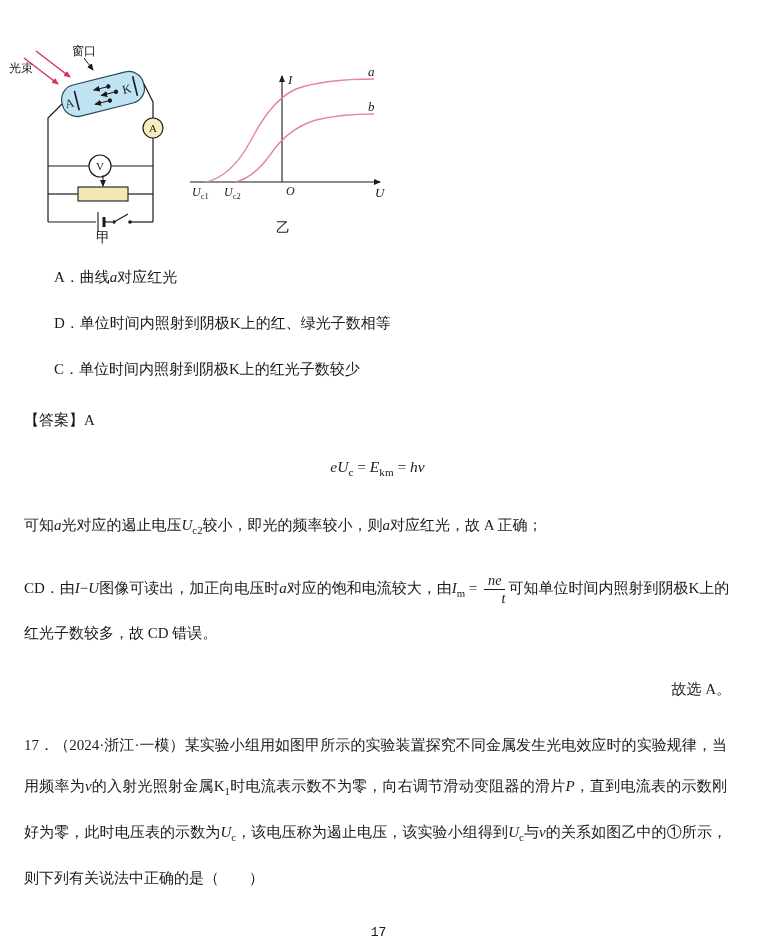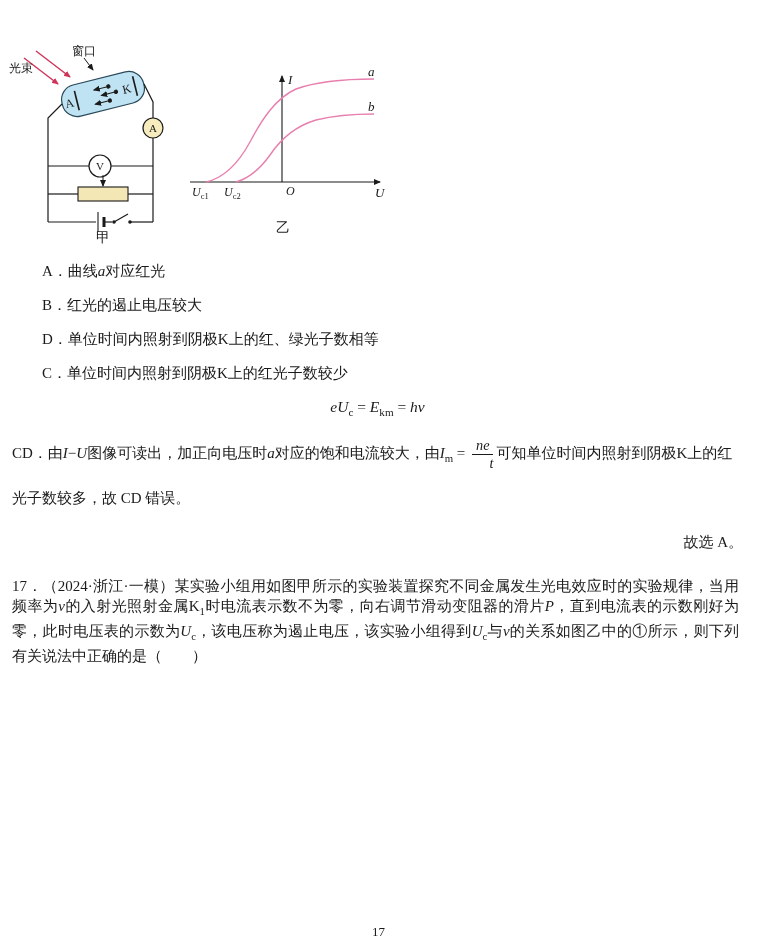--- a/index.html
+++ b/index.html
@@ -12,34 +12,34 @@
     padding:44px 10px 0 8px;
     font-family:"Liberation Serif","DejaVu Serif",serif;
     font-size:15px;color:#1a1a1a;
     overflow:hidden;
   }
   .figure-row{display:flex;align-items:flex-start;gap:6px;margin:0 0 6px 0;}
   .graph-wrap{margin-top:20px;}
   svg text{font-family:"Liberation Serif","DejaVu Serif",serif;fill:#1a1a1a;}
   .it{font-style:italic;}
   sub{font-size:0.72em;}
-  p{margin:4px;}
+  p{margin:16px;}
   .option{padding-left:30px;line-height:30px;}
   .options-block{margin-top:10px;}
   .answer-line{margin-top:20px;line-height:32px;}
   .intro-line{line-height:32px;}
   .equation-line{text-align:center;font-size:15.5px;line-height:30px;margin:0 0 6px 0;}
   .step{line-height:44px;}
   .cd{line-height:40px;}
   .conclusion{line-height:40px;text-align:right;}
-  .question{margin-top:14px;line-height:20px;text-align:justify;padding-right:4px;}
+  .question{margin-top:14px;line-height:41px;text-align:justify;padding-right:4px;}
   .frac{display:inline-block;text-align:right;vertical-align:middle;line-height:1.05;margin:0 3px;font-size:0.95em;}
   .frac .num{display:block;border-bottom:1px solid #1a1a1a;padding:0 4px 1px 4px;}
   .frac .den{display:block;padding-top:1px;}
-  footer{position:absolute;left:0;right:0;bottom:8px;text-align:center;font-size:13px;}
+  footer{position:absolute;left:0;right:0;bottom:8px;text-align:center;font-size:13px;font-family:Liberation Mono, monospace;}
 </style>
 </head>
 <body>
 
 <div class="page">
 
   <div class="figure-row">
 
     <svg width="168" height="202" viewBox="0 0 168 202">
       <defs>
@@ -139,26 +139,27 @@
         <text x="42" y="132" font-size="12"><tspan font-style="italic">U</tspan><tspan font-size="8.5" dy="3">c2</tspan></text>
         <text x="186" y="12" font-size="13" font-style="italic">a</text>
         <text x="186" y="47" font-size="13" font-style="italic">b</text>
         <text x="94" y="168" font-size="14">乙</text>
       </svg>
     </div>
   </div>
 
   <div class="options-block">
     <p class="option"><span>A．曲线</span><span class="it">a</span><span>对应红光</span></p>
-    <p class="option"><span>B．红光的遏止电压较大</span></p>
     <p class="option"><span>D．单位时间内照射到阴极K上的红、绿光子数相等</span></p>
     <p class="option"><span>C．单位时间内照射到阴极K上的红光子数较少</span></p>
   </div>
 
+  <p class="answer-line"><span>【答案】A</span></p>
   <p class="equation-line"><span class="it">e</span><span class="it">U</span><sub>c</sub><span> = </span><span class="it">E</span><sub>km</sub><span> = </span><span class="it">h</span><span class="it">ν</span></p>
+  <p class="step"><span>可知</span><span class="it">a</span><span>光对应的遏止电压</span><span class="it">U</span><sub>c2</sub><span>较小，即光的频率较小，则</span><span class="it">a</span><span>对应红光，故 A 正确；</span></p>
   <p class="cd"><span>CD．由</span><span class="it">I</span><span>−</span><span class="it">U</span><span>图像可读出，加正向电压时</span><span class="it">a</span><span>对应的饱和电流较大，由</span><span class="it">I</span><sub>m</sub><span> = </span><span class="frac"><span class="num"><span class="it">ne</span></span><span class="den"><span class="it">t</span></span></span><span>可知单位时间内照射到阴极K上的红光子数较多，故 CD 错误。</span></p>
   <p class="conclusion"><span>故选 A。</span></p>
 
   <p class="question"><span>17．（2024·浙江·一模）某实验小组用如图甲所示的实验装置探究不同金属发生光电效应时的实验规律，当用频率为</span><span class="it">ν</span><span>的入射光照射金属K</span><sub>1</sub><span>时电流表示数不为零，向右调节滑动变阻器的滑片</span><span class="it">P</span><span>，直到电流表的示数刚好为零，此时电压表的示数为</span><span class="it">U</span><sub>c</sub><span>，该电压称为遏止电压，该实验小组得到</span><span class="it">U</span><sub>c</sub><span>与</span><span class="it">ν</span><span>的关系如图乙中的①所示，则下列有关说法中正确的是（　　）</span></p>
 
   <footer>
     <span>17</span>
   </footer>
 
 </div>

